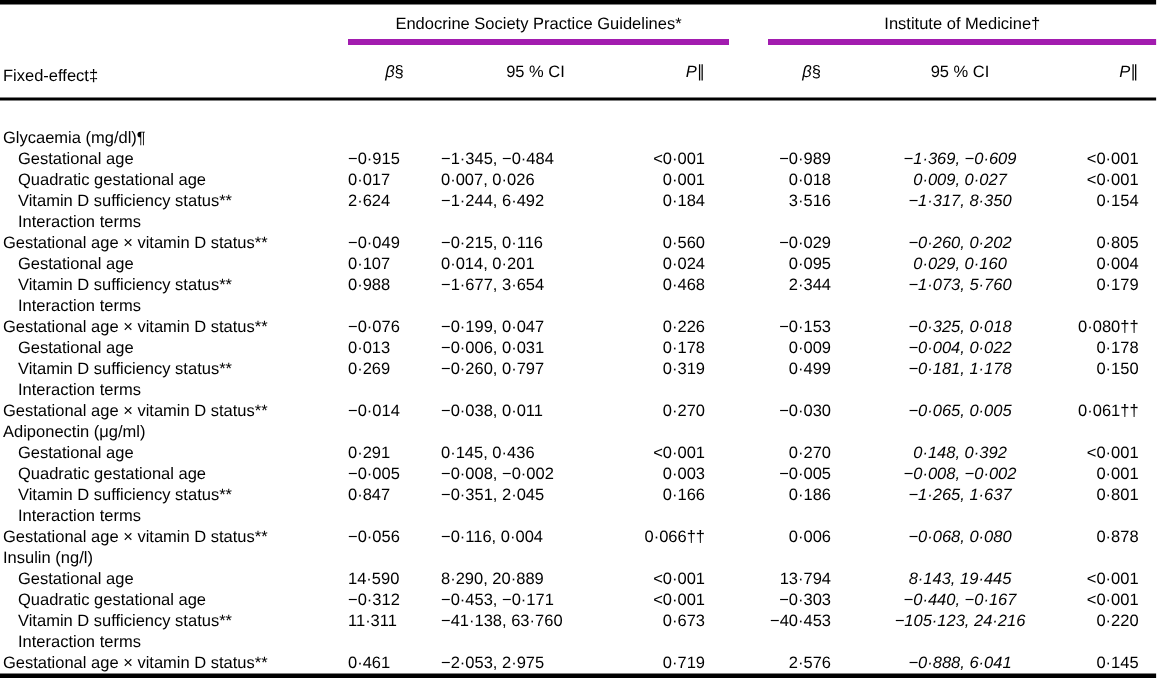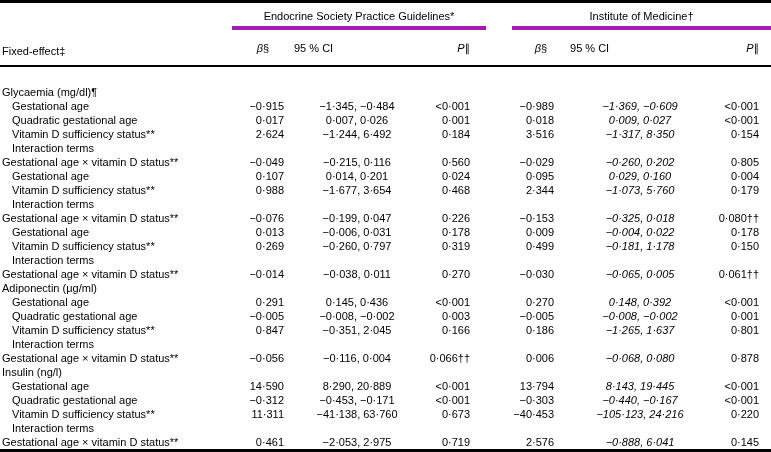--- a/index.html
+++ b/index.html
@@ -35,32 +35,32 @@
     vertical-align: middle;
     white-space: nowrap;
     overflow: visible;
   }
   
   tr.grp-row th { height: auto; padding-top: 6px; padding-bottom: 3px; }
   th.grp { text-align: center; border-bottom: 4px solid #a21caf; }
   tr.col-row th { height: 30px; border-bottom: 2px solid #000; }
   th.h-label { text-align: left; vertical-align: bottom; padding-bottom: 7px; padding-left: 2px; }
   th.h-beta  { text-align: center; }
-  th.h-ci    { text-align: left; }
+  th.h-ci    { text-align: center; }
   th.h-p1    { text-align: right; padding-right: 16px; }
   th.h-p2    { text-align: right; padding-right: 12px; }
   .ital { font-style: italic; }
   
   tbody tr:first-child td { padding-top: 18px; }
   td.lbl  { text-align: left; padding-left: 2px; }
   td.sec  { padding-left: 2px; }
   td.i1   { padding-left: 12px; }
   td.i2   { }
-  td.num1 { text-align: right; padding-right: 10px; }
-  td.ci-c { text-align: center; }
+  td.num1 { padding-right: 10px; }
+  td.ci-c { }
   td.p1   { text-align: right; padding-right: 16px; }
   td.num2 { text-align: right; padding-right: 16px; }
   td.ci2c { text-align: center; font-style: italic; }
   td.p2   { text-align: right; padding-right: 12px; }
   td.sp   { }
 </style>
 </head>
 <body>
 
 <div class="page">

